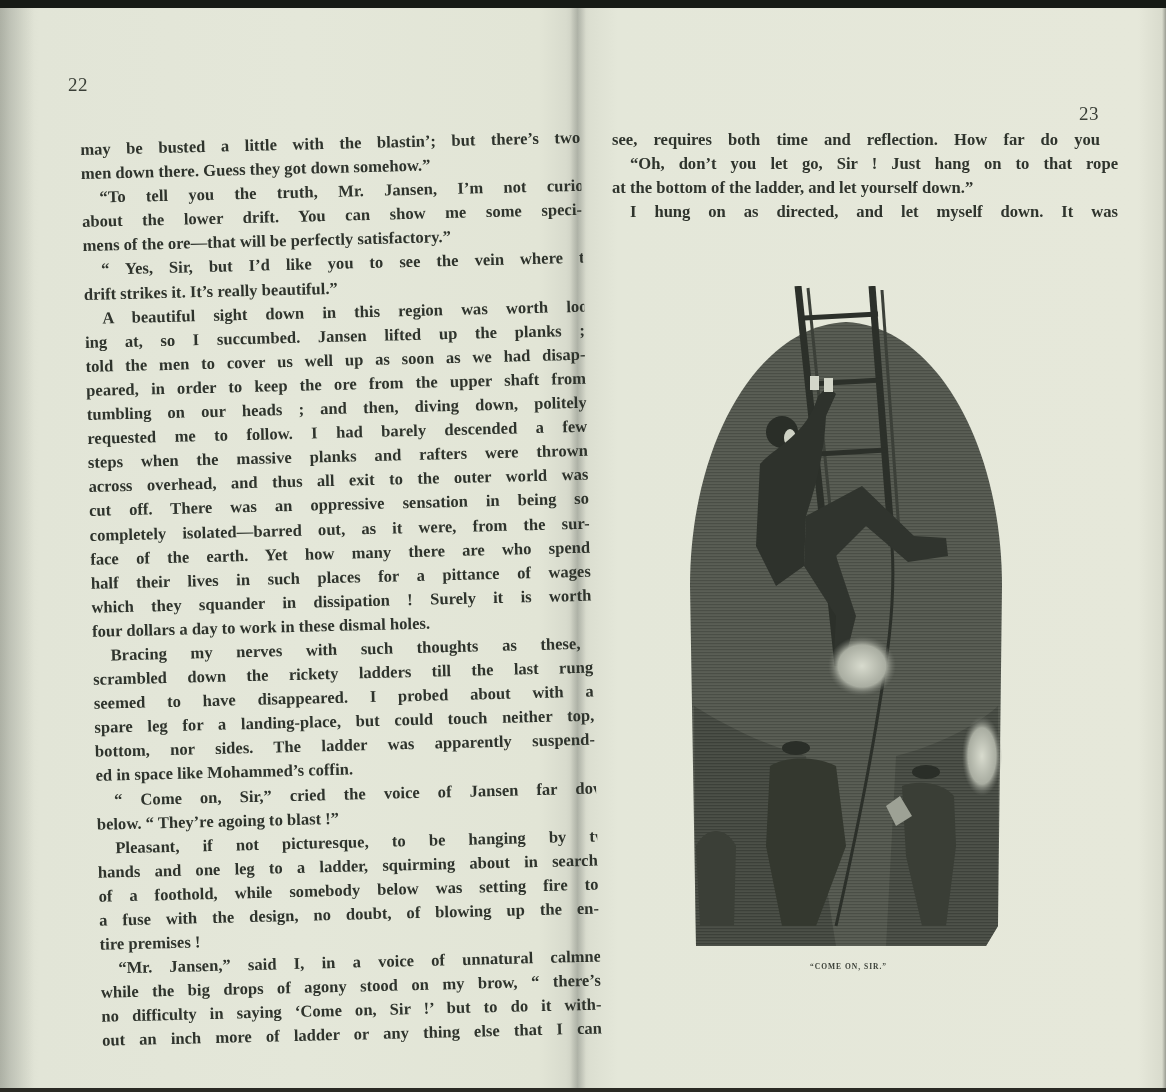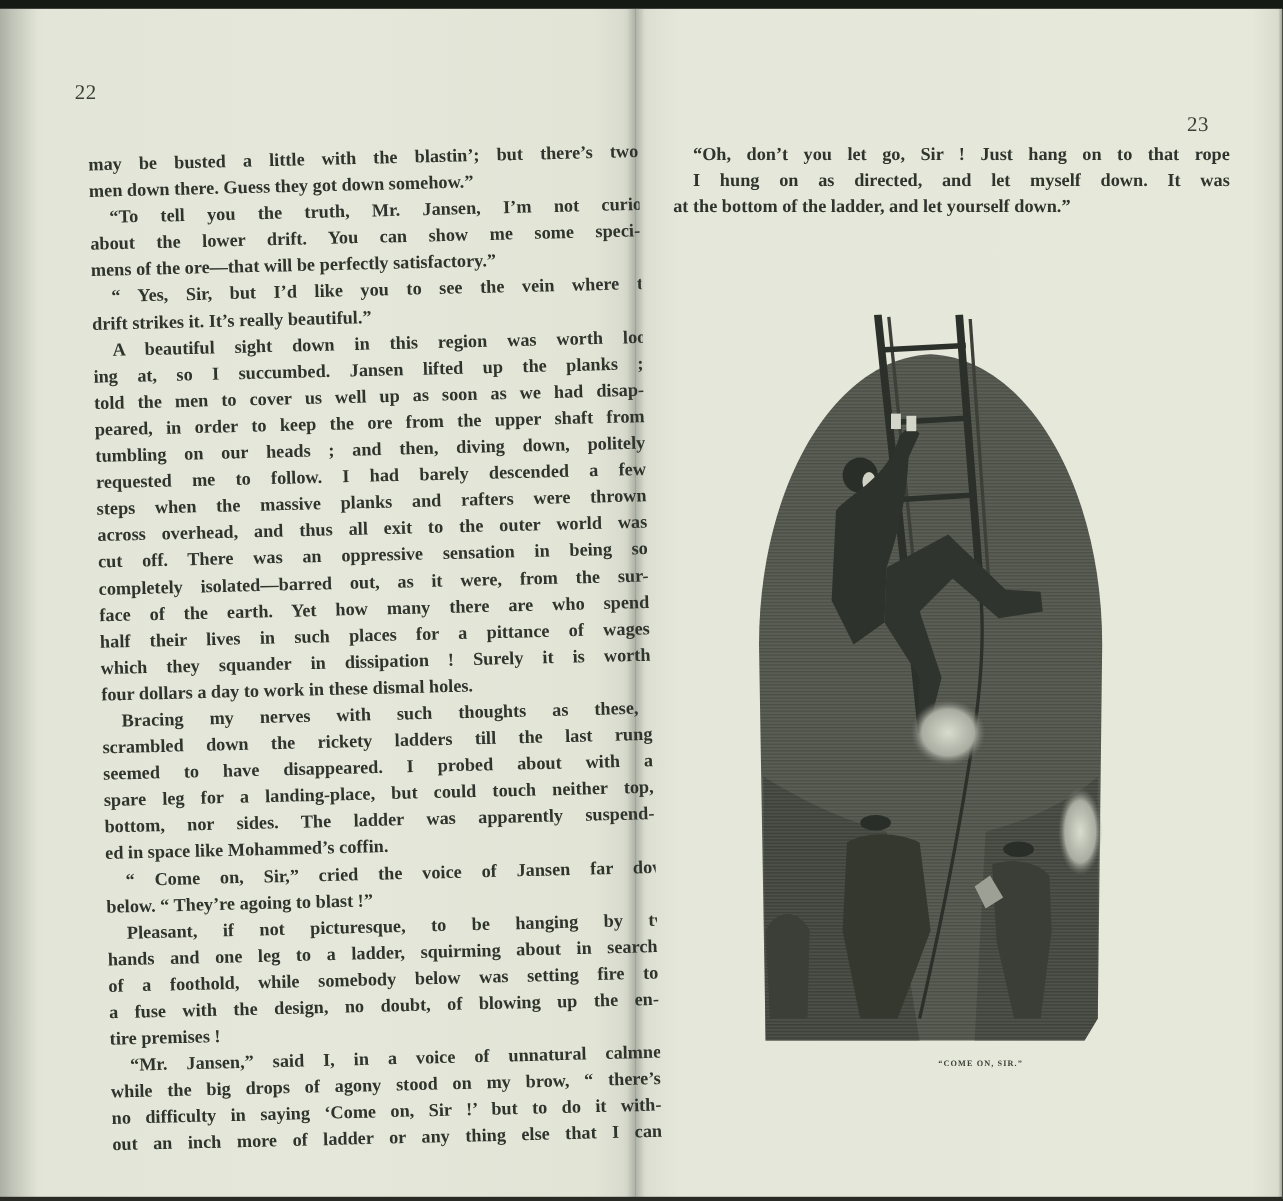--- a/index.html
+++ b/index.html
@@ -46,21 +46,21 @@
   .line { display:block; height:24.1px; text-align:justify; text-align-last:justify; }
   .line.last { text-align-last:left; }
   .line.indent { padding-left:18px; }
   .text-left .line { width:500px; }
   .text-right .line { width:488px; }
 
   .illustration {
     position:absolute; left:686px; top:286px; width:320px; height:666px;
   }
   .caption {
-    position:absolute; left:810px; top:962px; width:120px; text-align:right;
+    position:absolute; left:810px; top:962px; width:120px; text-align:left;
     font-size:7.5px; letter-spacing:1px; color:#3a3f37; font-weight:bold;
   }
 </style>
 </head>
 <body>
 
 <div class="topstrip"></div>
 
 <div class="page page-left"></div>
 <div class="page page-right"></div>
@@ -104,23 +104,24 @@
     <span class="line">hands and one leg to a ladder, squirming about in search</span>
     <span class="line">of a foothold, while somebody below was setting fire to</span>
     <span class="line">a fuse with the design, no doubt, of blowing up the en-</span>
     <span class="line last">tire premises !</span>
     <span class="line indent">“Mr. Jansen,” said I, in a voice of unnatural calmness,</span>
     <span class="line">while the big drops of agony stood on my brow, “ there’s</span>
     <span class="line">no difficulty in saying ‘Come on, Sir !’ but to do it with-</span>
     <span class="line">out an inch more of ladder or any thing else that I can</span>
   </div>
 <div class="text-block text-right" id="right-text">
+    <span class="line">see, requires both time and reflection.   How far do you</span>
     <span class="line indent">“Oh, don’t you let go, Sir !   Just hang on to that rope</span>
+    <span class="line last">at the bottom of the ladder, and let yourself down.”</span>
     <span class="line indent">I hung on as directed, and let myself down.   It was</span>
-    <span class="line last">at the bottom of the ladder, and let yourself down.”</span>
   </div>
 
 <div class="illustration">
   <svg width="320" height="666" viewBox="0 0 320 666" xmlns="http://www.w3.org/2000/svg">
     <defs>
       <pattern id="hatch" width="4" height="3" patternUnits="userSpaceOnUse">
         <rect width="4" height="3" fill="#5a5e55"></rect>
         <rect y="0" width="4" height="1.2" fill="#4a4e46"></rect>
       </pattern>
       <pattern id="hatch2" width="4" height="3" patternUnits="userSpaceOnUse">

